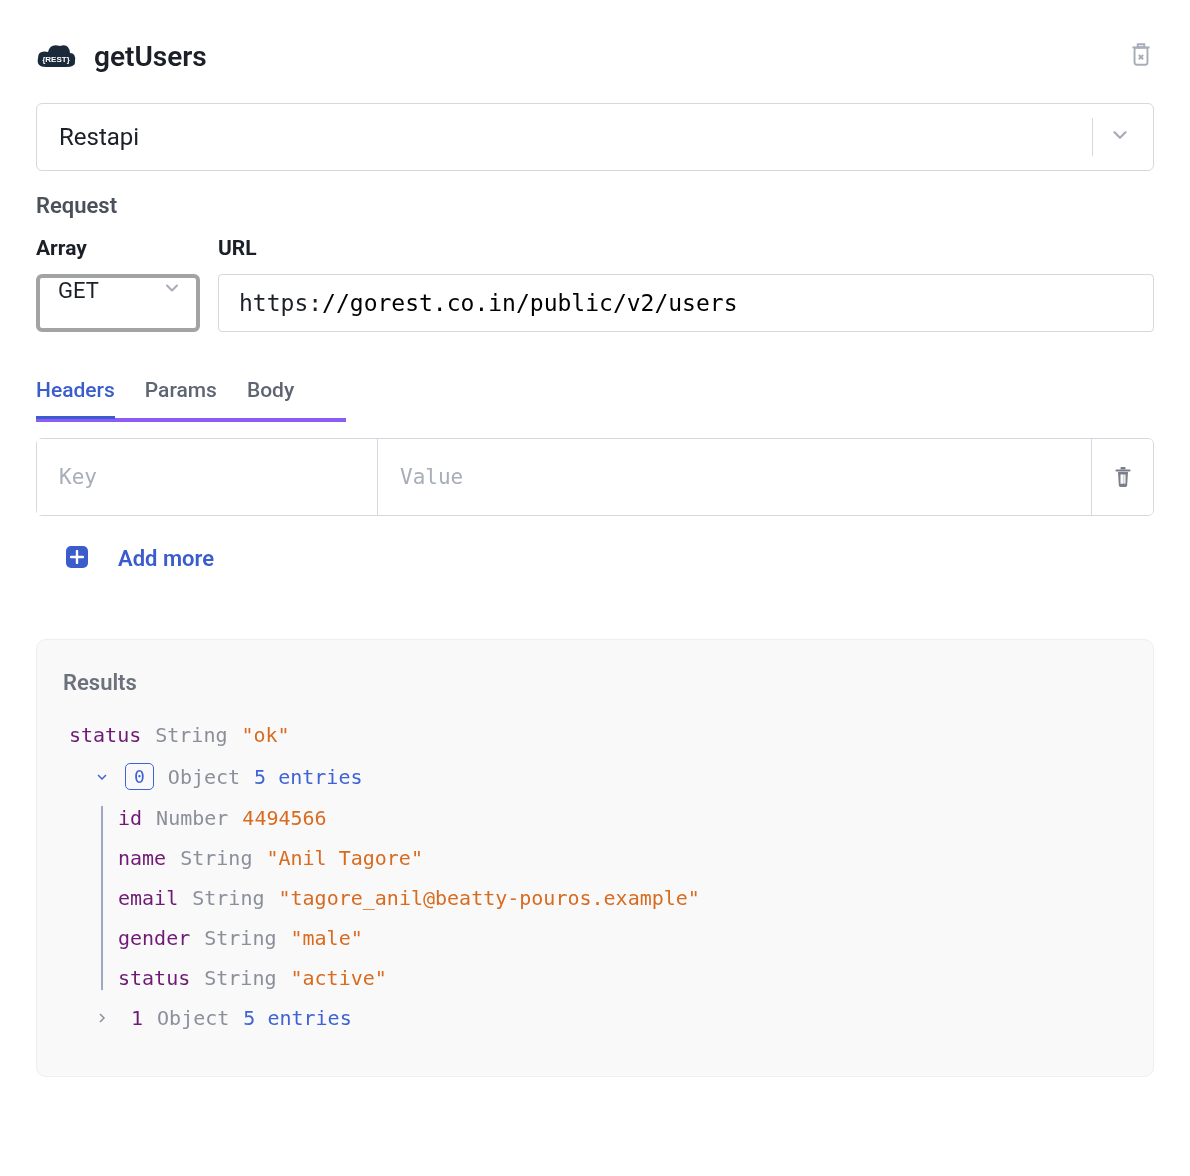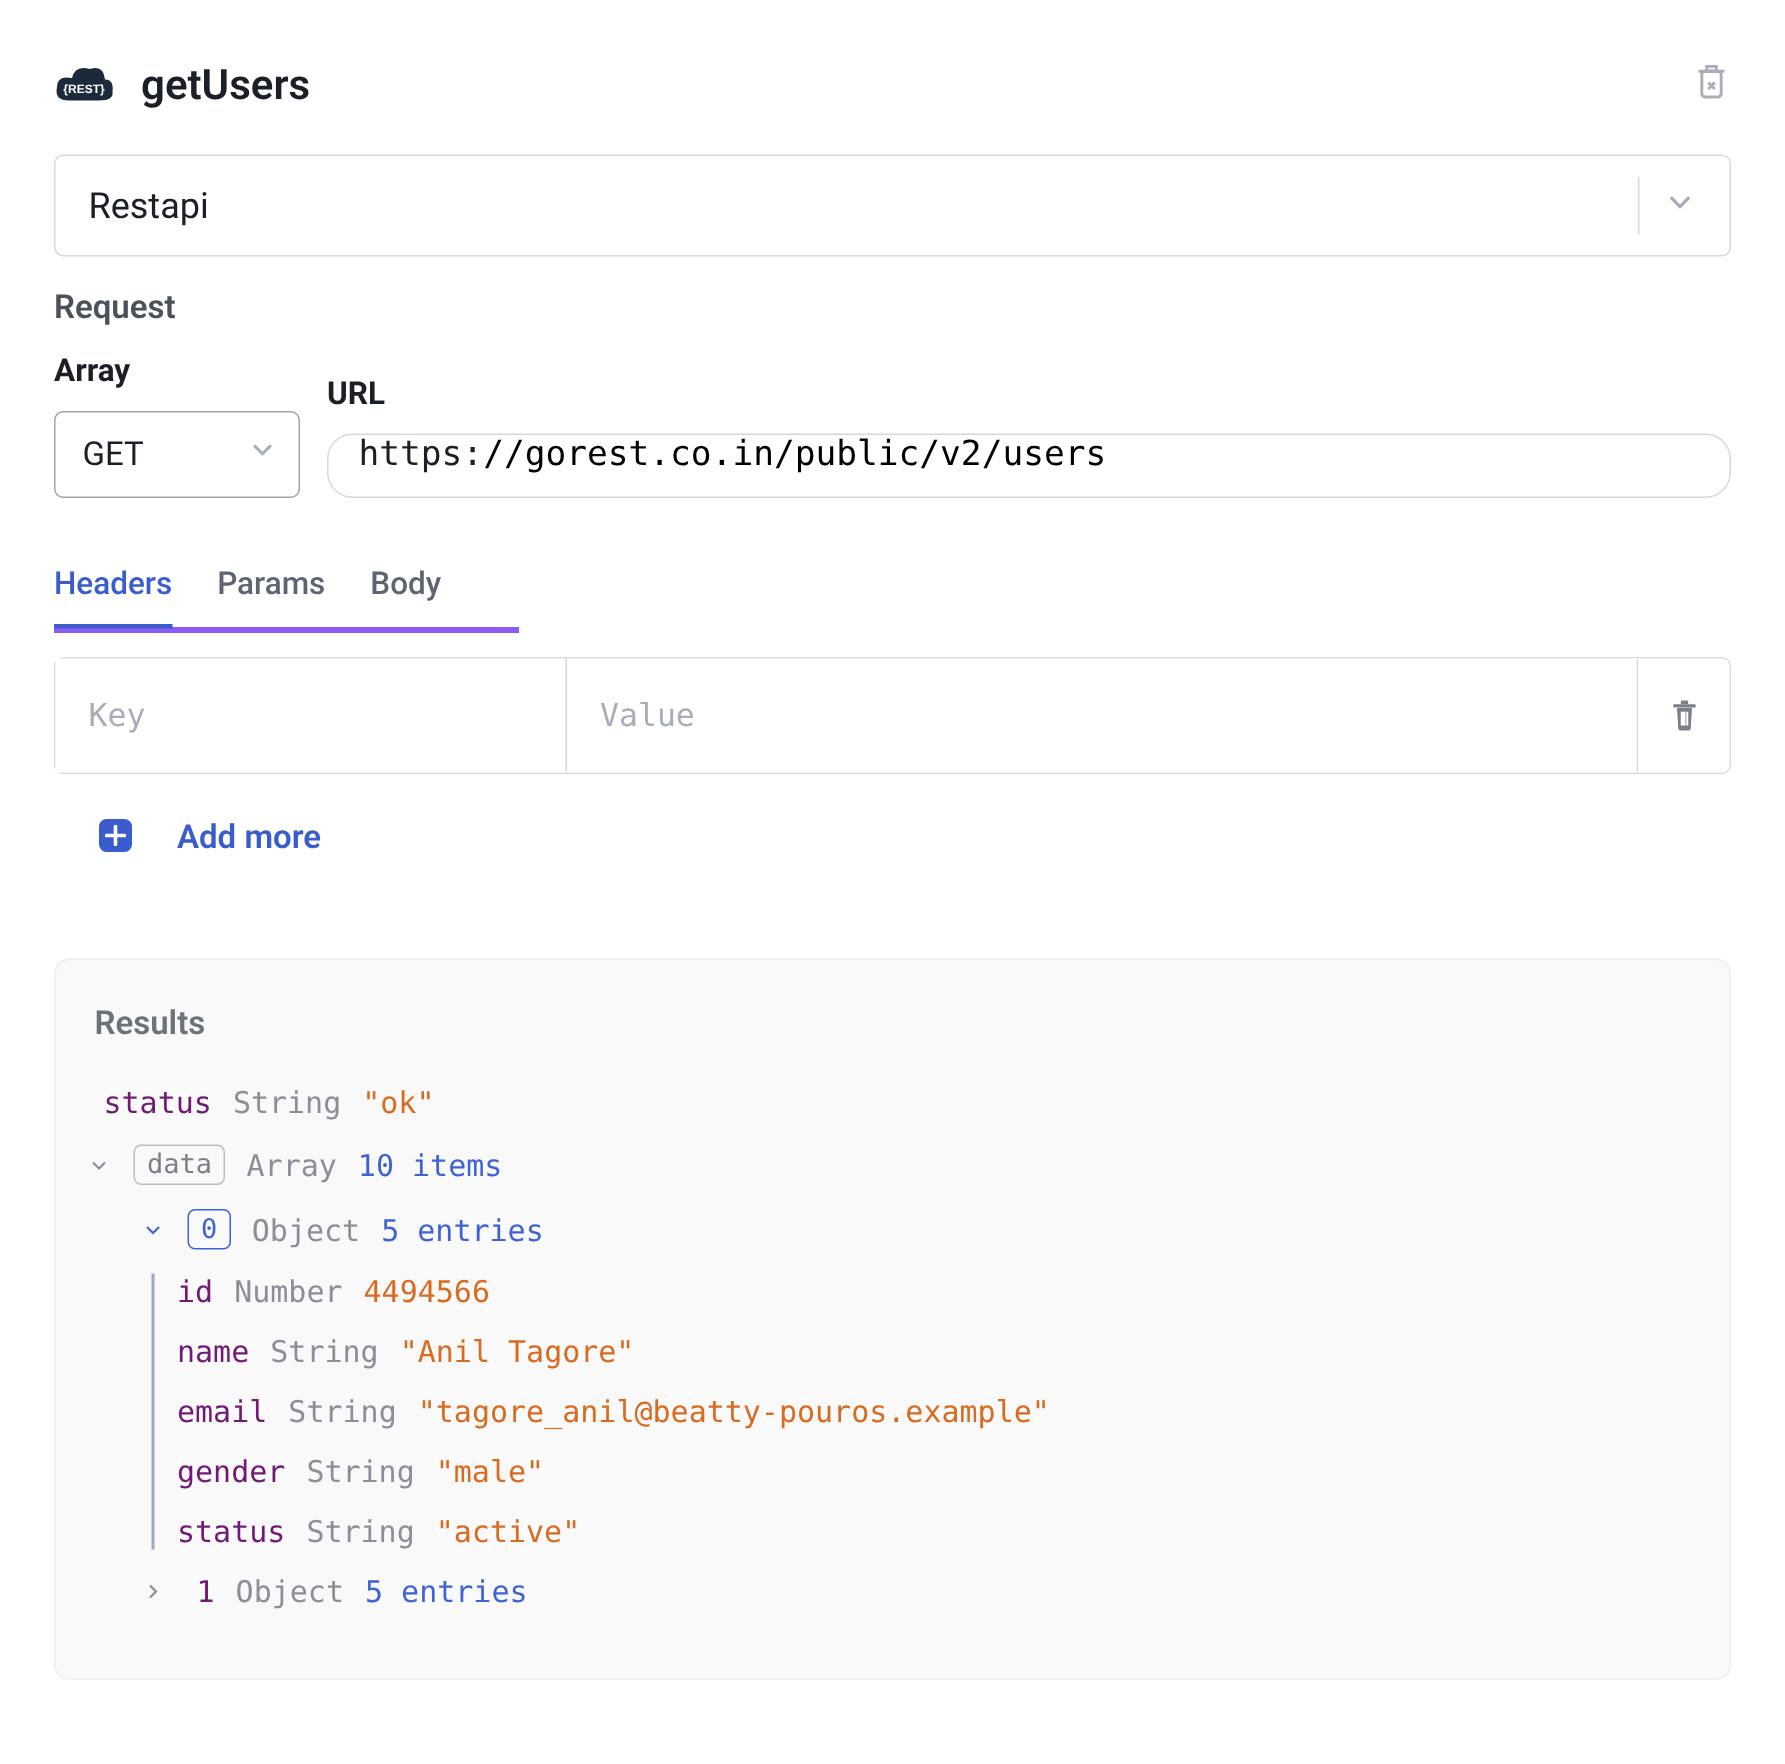--- a/index.html
+++ b/index.html
@@ -20,27 +20,27 @@
     display:flex; align-items:center; padding:0 22px; margin-bottom:22px;
     position:relative; cursor:pointer;
   }
   .select-text { font-size:24px; color:#1b1f28; }
   .select-sep { position:absolute; right:60px; top:14px; bottom:14px; width:1px; background:#d5d8de;}
   .chevron { position:absolute; right:22px; color:#a7adb9; }
   .section-label { font-size:22px; font-weight:600; color:#4b515b; margin-bottom:18px; }
   .req-row { display:flex; gap:18px; align-items:flex-end; margin-bottom:46px;}
   .field-label { font-size:21px; font-weight:700; color:#1b1f28; margin-bottom:14px;}
   .method-box {
-    border:1px solid #a3a3a3; border-radius:6px; height:58px; width:164px;
-    display:flex; align-items:center; padding:0 18px; font-size:22px; cursor:pointer; position:relative;
+    border:4px solid #a3a3a3; border-radius:6px; height:58px; width:164px;
+    display:flex; align-items:flex-start; padding:0 18px; font-size:22px; cursor:pointer; position:relative;
   }
   .method-box .chevron { right:14px; }
   .url-box {
-    border:1px solid #d5d8de; border-radius:17px; height:43px; flex:1;
-    display:flex; align-items:flex-start; padding:0 20px; font-size:23px;
+    border:1px solid #d5d8de; border-radius:4px; height:58px; flex:1;
+    display:flex; align-items:center; padding:0 20px; font-size:23px;
     font-family: ui-monospace, "SF Mono", Menlo, monospace;
   }
   .url-prefix { color:#1b1f28; }
   .url-rest { color:#000000; }
   .tabs { display:flex; gap:30px; border-bottom:4px solid #8b5cf6; width:310px; margin-bottom:16px;}
   .tab { font-size:21px; color:#5e6572; font-weight:500; padding-bottom:14px; cursor:pointer; }
   .tab.active { color:#3a5ccc; border-bottom:3px solid #3a5ccc; margin-bottom:-1px; }
   .kv-row { display:flex; width:100%; border:1px solid #d5d8de; border-radius:6px; height:78px; }
   .kv-input { flex:1; border:none; padding:0 22px; font-size:21px; font-family: ui-monospace, "SF Mono", Menlo, monospace; color:#1b1f28; outline:none; }
   .kv-input::placeholder { color:#a7adb9; }
@@ -157,30 +157,20 @@
 
 <div class="results">
   <div class="results-title">Results</div>
 
   <div class="node indent-0" style="margin-left:6px;">
     <span class="key">status</span>
     <span class="type">String</span>
     <span class="val">"ok"</span>
   </div>
 
-  <div class="node indent-0" style="margin-left:-6px;">
-    <span class="caret">
-      <svg width="16" height="16" viewBox="0 0 24 24" fill="none" stroke="currentColor" stroke-width="2.2">
-          <polyline points="6 9 12 15 18 9"></polyline>
-        </svg>
-    </span>
-    <span class="badge">data</span>
-    <span class="type">Array</span>
-    <span class="count">10 items</span>
-  </div>
 
   <div class="sub-block">
     <div class="node">
       <span class="caret">
         <svg width="16" height="16" viewBox="0 0 24 24" fill="none" stroke="#3f63d4" stroke-width="2.2">
             <polyline points="6 9 12 15 18 9"></polyline>
           </svg>
       </span>
       <span class="badge blue">0</span>
       <span class="type">Object</span>

